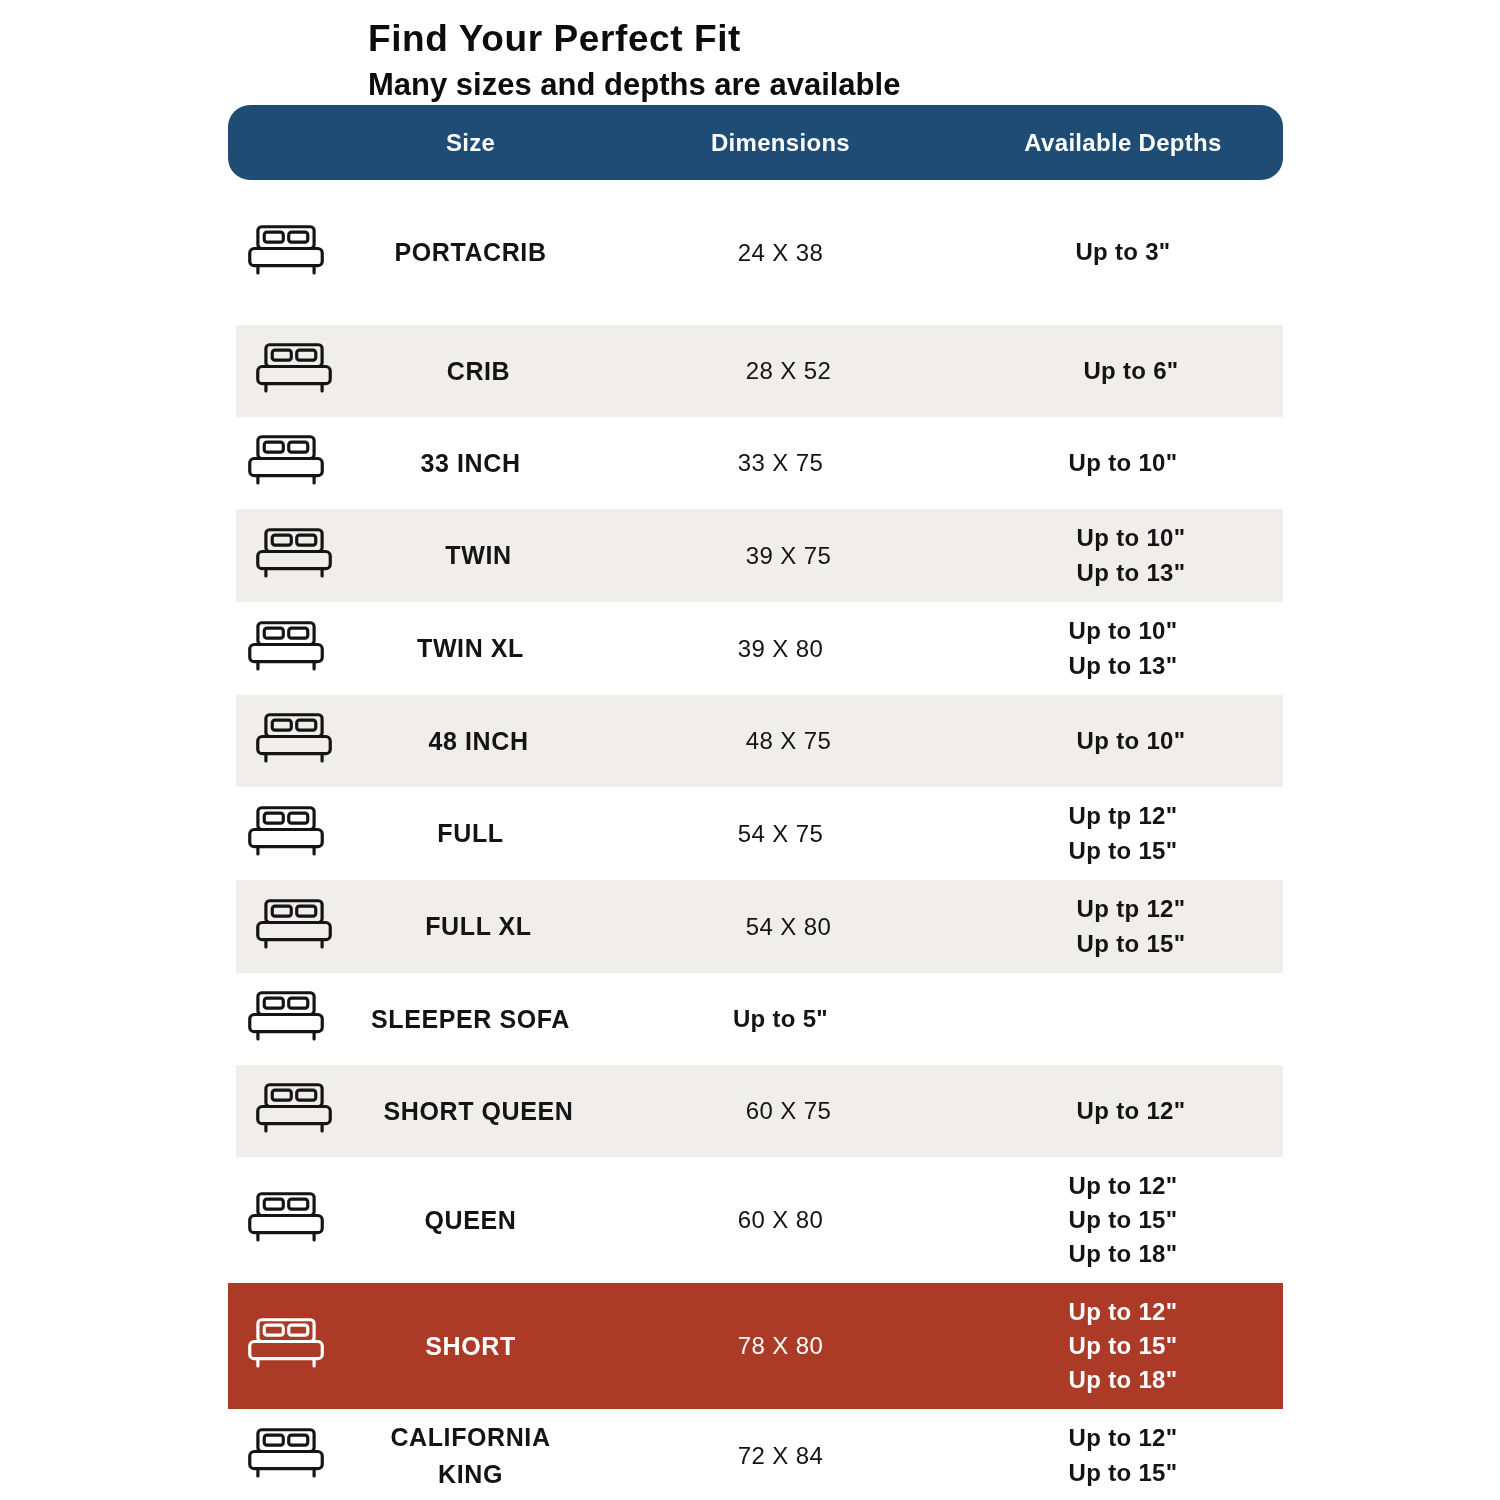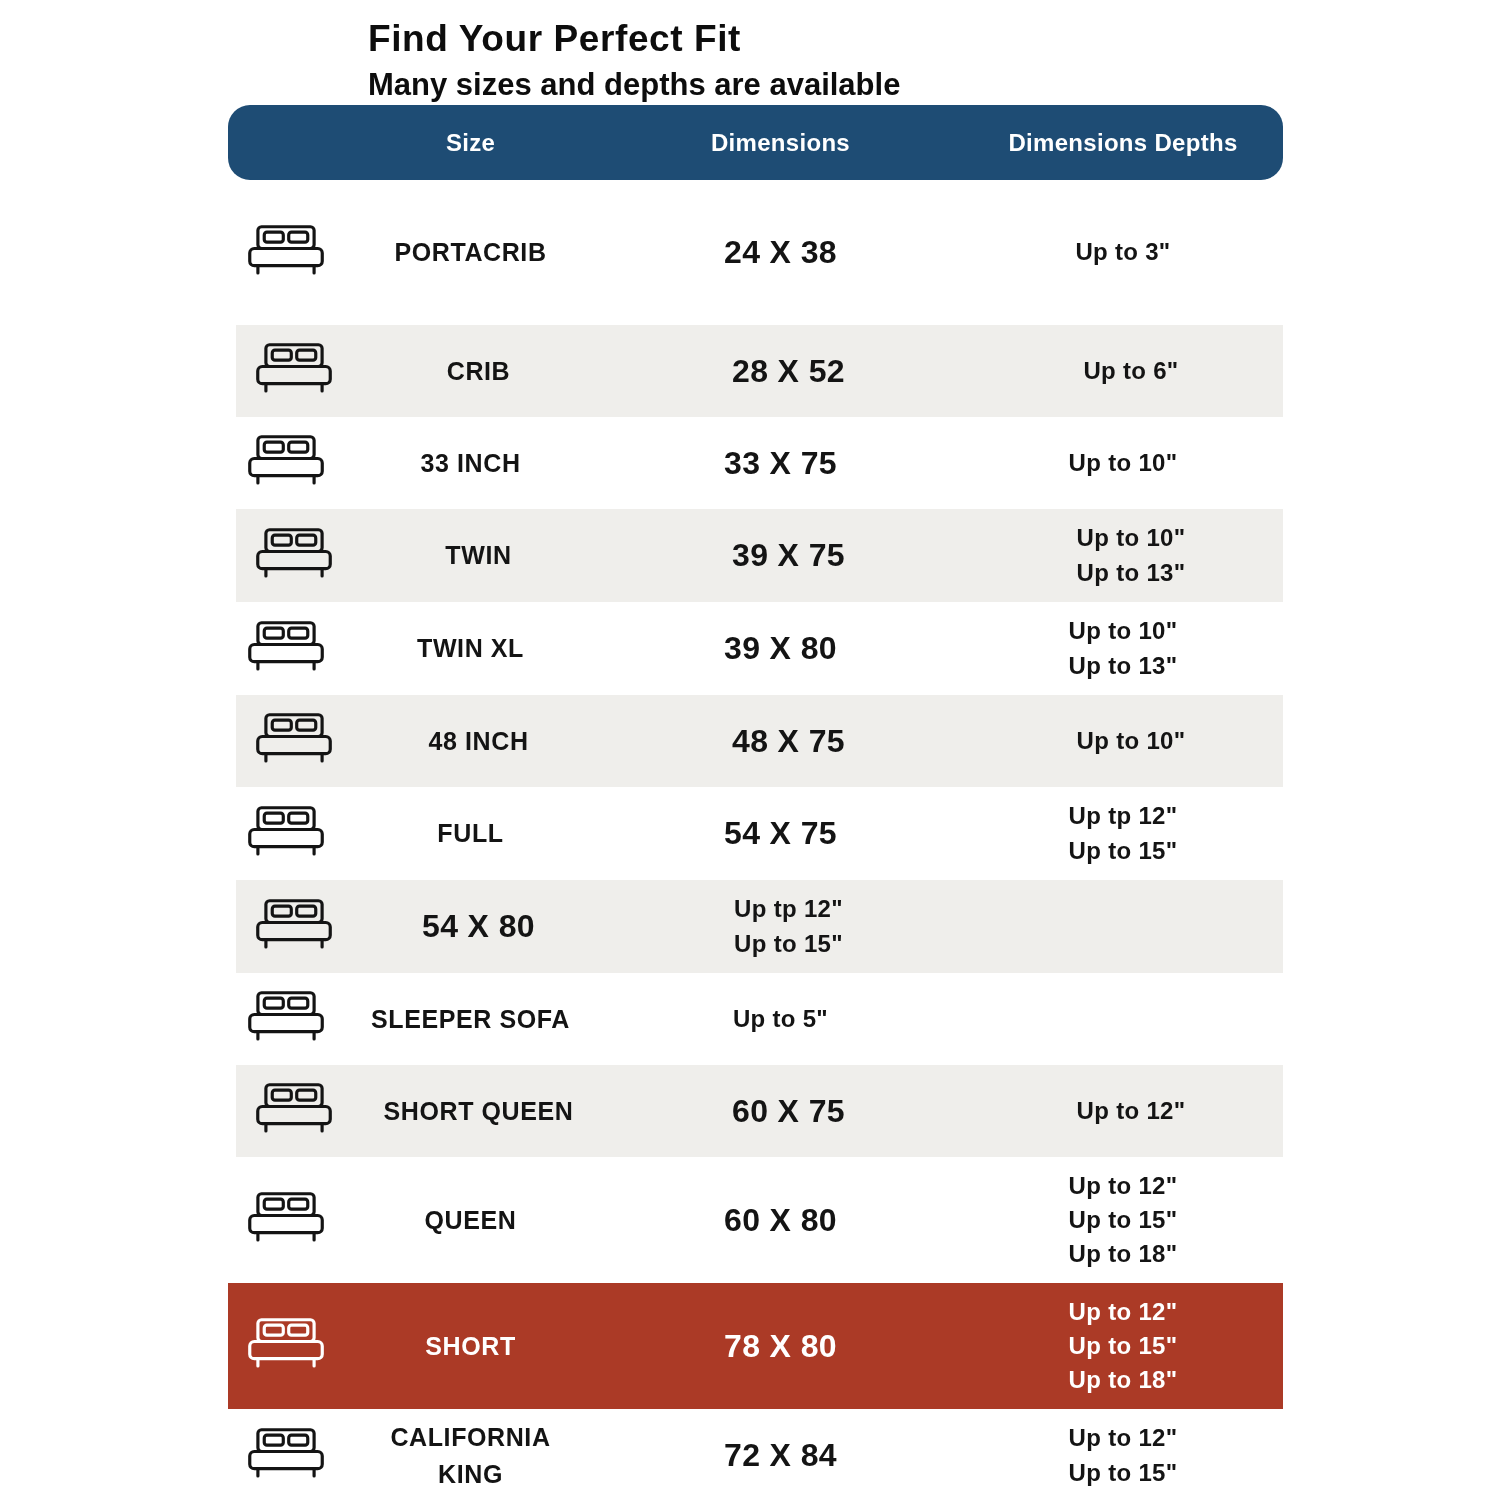--- a/index.html
+++ b/index.html
@@ -73,39 +73,39 @@
   }
 
   .size-label {
     font-size: 25px;
     font-weight: 700;
     letter-spacing: 0.6px;
     max-width: 215px;
     margin: 0 auto;
     line-height: 1.45;
   }
-  .dim { font-size: 32px; font-weight: 700; letter-spacing: 0.4px; }
+  .dim { font-size: 24px; font-weight: 400; letter-spacing: 0.4px; }
   .depths { font-size: 24px; font-weight: 700; line-height: 1.42; letter-spacing: 0.3px; }
 </style>
 </head>
 <body>
 
 <div class="page">
 
   <div class="heading">
     <div class="title">Find Your Perfect Fit</div>
     <div class="subtitle">Many sizes and depths are available</div>
   </div>
 
   <div class="size-table">
     <div class="thead">
       <div class="th"></div>
       <div class="th">Size</div>
       <div class="th">Dimensions</div>
-      <div class="th">Dimensions Depths</div>
+      <div class="th">Available Depths</div>
     </div>
     <div class="rows">
   <div class="row lines-1">
     <div class="cell icon-cell">
       <svg class="bed" viewBox="0 0 90 64" aria-hidden="true">
         <rect x="14" y="3" width="62" height="24" rx="4"></rect>
         <rect x="21" y="9" width="21" height="11" rx="3"></rect>
         <rect x="48" y="9" width="21" height="11" rx="3"></rect>
         <rect x="5" y="27" width="80" height="19" rx="5"></rect>
         <path d="M14 46 v8"></path>
@@ -248,20 +248,23 @@
     <div class="cell icon-cell">
       <svg class="bed" viewBox="0 0 90 64" aria-hidden="true">
         <rect x="14" y="3" width="62" height="24" rx="4"></rect>
         <rect x="21" y="9" width="21" height="11" rx="3"></rect>
         <rect x="48" y="9" width="21" height="11" rx="3"></rect>
         <rect x="5" y="27" width="80" height="19" rx="5"></rect>
         <path d="M14 46 v8"></path>
         <path d="M76 46 v8"></path>
       </svg>
     </div>
+    <div class="cell">
+      <div class="size-label">FULL XL</div>
+    </div>
     <div class="cell dim">54 X 80</div>
     <div class="cell depths">
             <div>Up tp 12"</div>
             <div>Up to 15"</div>
           </div>
   </div>
 
   <div class="row lines-1">
     <div class="cell icon-cell">
       <svg class="bed" viewBox="0 0 90 64" aria-hidden="true">

